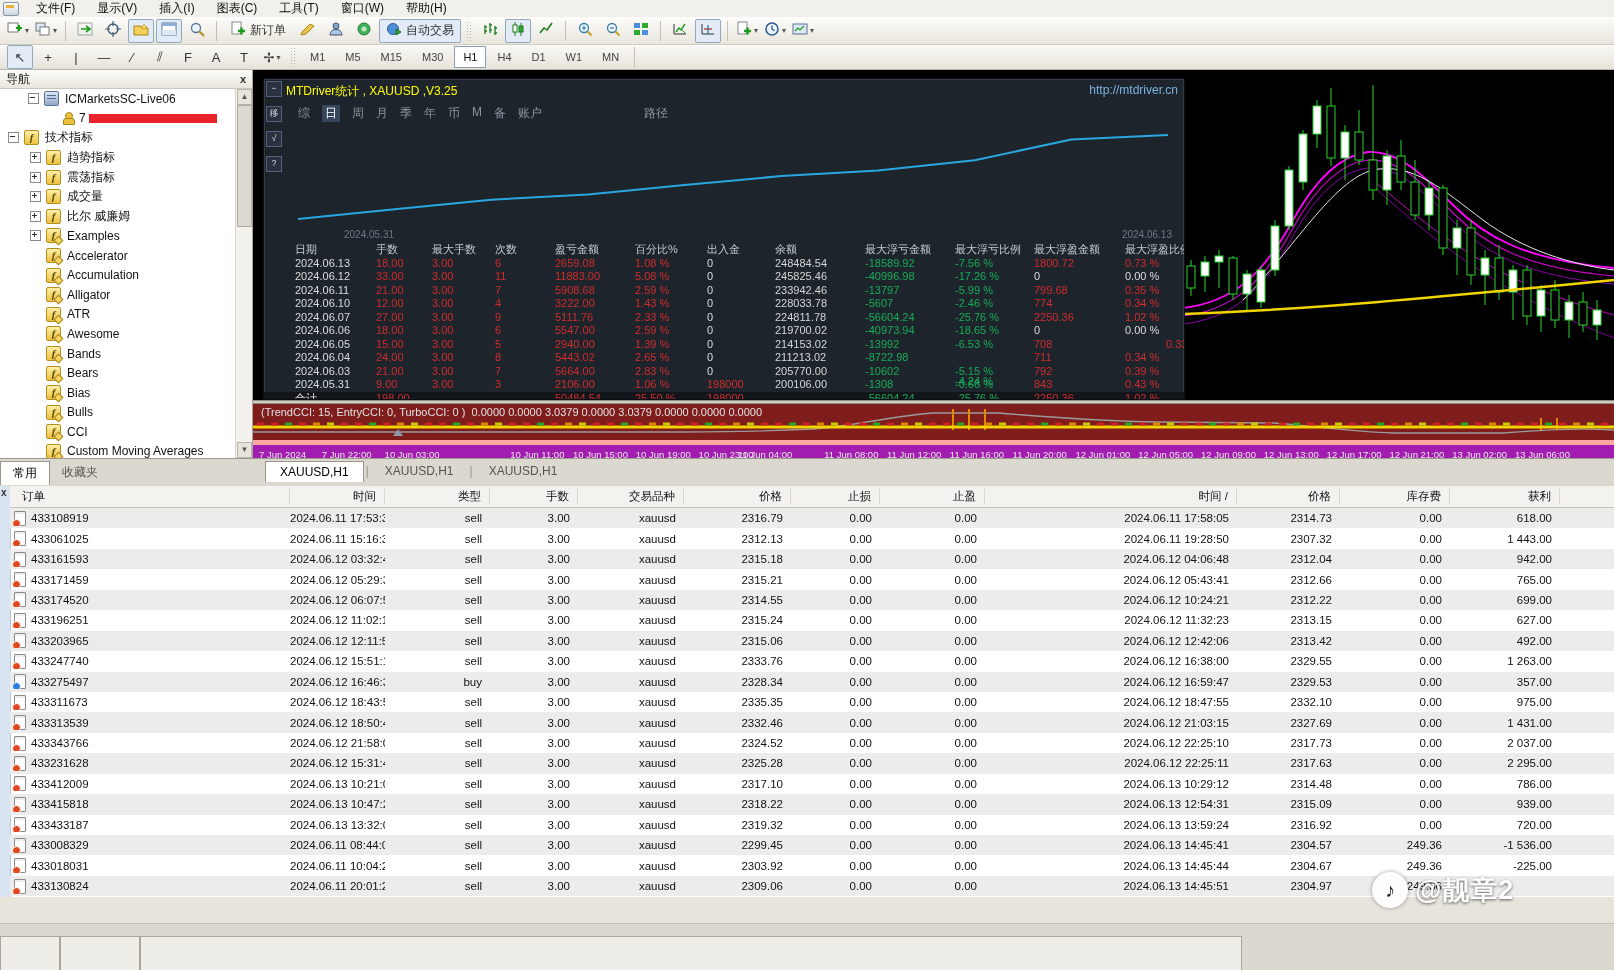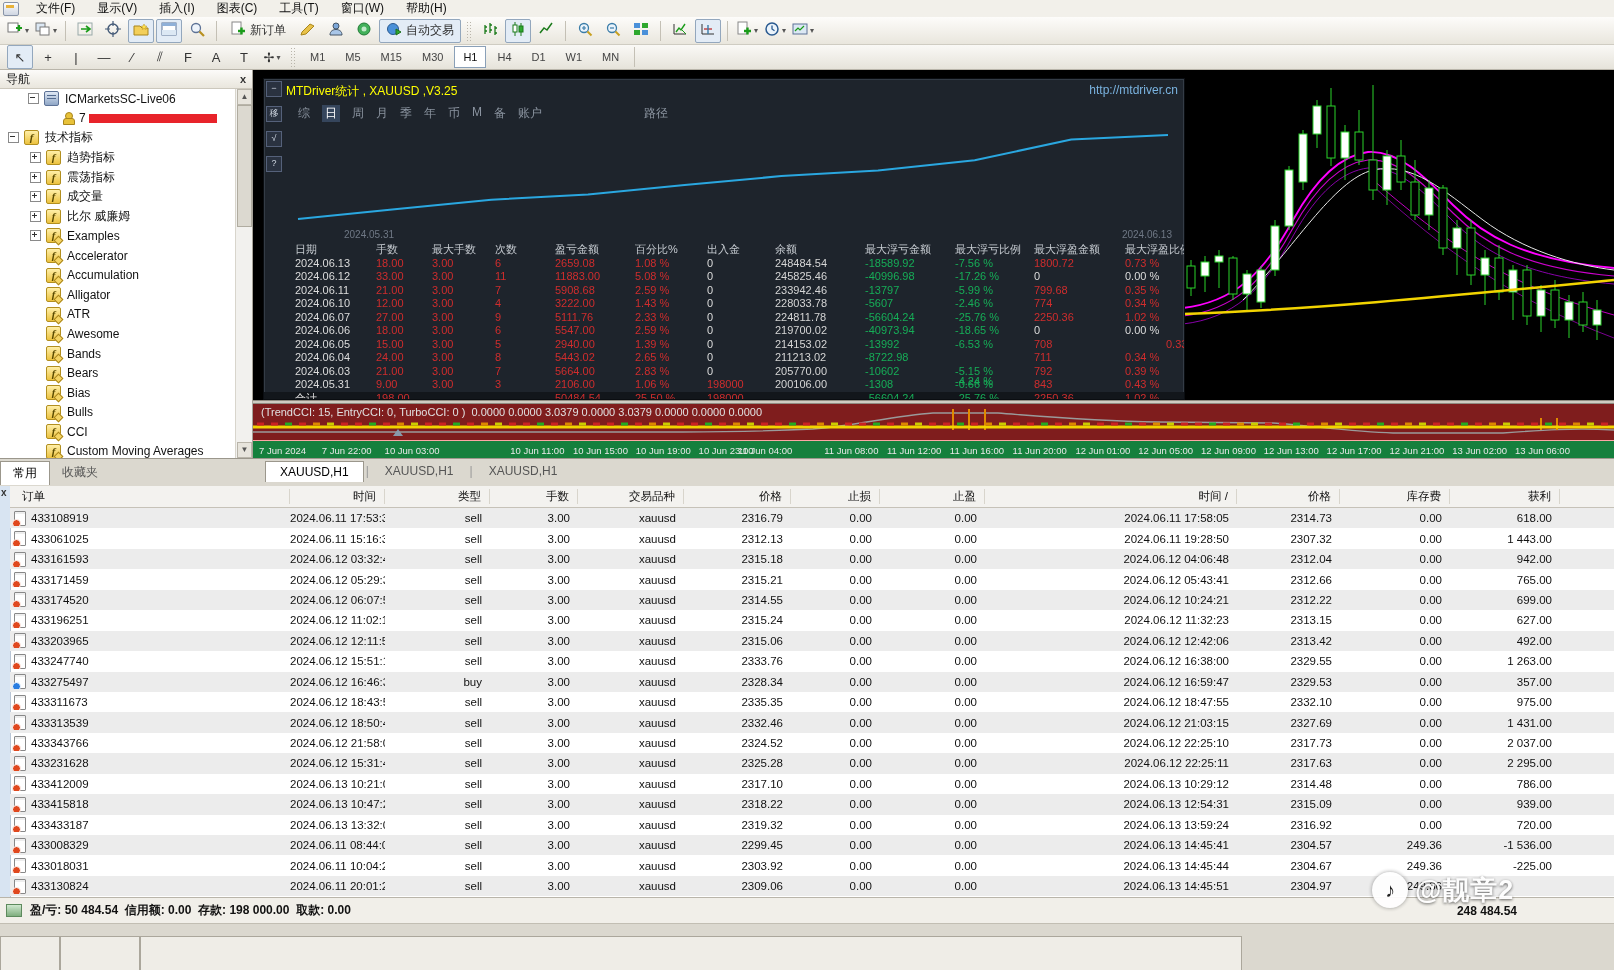--- a/index.html
+++ b/index.html
@@ -51,21 +51,21 @@
   .chart-tabs{position:absolute;left:253px;top:0;right:0;height:100%;display:flex;align-items:flex-start;padding:2px 0 0 12px;box-sizing:border-box;}
   .chart-tab{font-size:12px;padding:3px 14px;color:#555;}
   .chart-tab.active{background:#fff;border:1px solid #9b978c;border-bottom:none;color:#000;}
   .tabsep{color:#999;padding:3px 2px;font-size:12px;}
   
   .chart{position:absolute;left:253px;top:70px;width:1361px;height:388px;background:#000;overflow:hidden;}
   .candles-svg{position:absolute;right:0;top:0;}
   .splitter{position:absolute;left:0;top:330px;width:100%;height:4px;background:#cfccc2;border-top:1px solid #8f8b80;border-bottom:1px solid #8f8b80;box-sizing:border-box;}
   .ind-pane{position:absolute;left:0;top:334px;width:100%;height:36px;background:#7f1d1d;}
   .ind-label{position:absolute;left:8px;top:2px;color:#e0e0e0;font-size:11px;white-space:pre;z-index:5;}
-  .time-axis{position:absolute;left:0;top:370px;width:100%;height:18px;background:#15803d;border-top:1px solid #fca5a5;}
+  .time-axis{position:absolute;left:0;top:370px;width:100%;height:18px;background:#a21caf;border-top:5px solid #fca5a5;}
   .ta-label{position:absolute;top:4px;color:#e8e8e8;font-size:9.5px;white-space:nowrap;}
   
   .mtpanel{position:absolute;left:10px;top:8px;width:920px;height:320px;background:#1e242c;border:1px solid #0a0d11;box-shadow:0 0 0 1px #343c46 inset;overflow:hidden;}
   .mt-sidebtns{position:absolute;left:2px;top:2px;display:flex;flex-direction:column;gap:9px;z-index:6;}
   .mt-sbtn{width:14px;height:14px;background:#2a3240;border:1px solid #55617a;color:#cfd6e0;font-size:9px;line-height:13px;text-align:center;}
   .mt-title{position:absolute;left:22px;top:4px;color:#ffff00;font-size:12px;}
   .mt-url{position:absolute;right:6px;top:4px;color:#7ab3e0;font-size:12px;}
   .mt-tabs{position:absolute;left:34px;top:26px;display:flex;gap:12px;font-size:12px;color:#8b94a0;}
   .mt-tab.active{background:#35455c;color:#fff;padding:0 3px;}
   .mt-path{margin-left:90px;color:#8b94a0;}
@@ -1225,25 +1225,20 @@
             <span class="ocell">0.00</span>
             <span class="ocell">2024.06.13 14:45:51</span>
             <span class="ocell">2304.97</span>
             <span class="ocell">249.36</span>
             <span class="ocell"></span>
           </div>
         </div>
     </div>
   </div>
 
-  <div class="statusbar">
-    <span class="status-ico"></span>
-    <span class="status-text">盈/亏: 50 484.54  信用额: 0.00  存款: 198 000.00  取款: 0.00</span>
-    <span class="status-balance">248 484.54</span>
-  </div>
 
   <div class="bottomstrip">
     <span class="bstab" style="left:0;width:58px;"></span>
     <span class="bstab" style="left:60px;width:78px;"></span>
     <span class="bstab" style="left:140px;width:1100px;"></span>
   </div>
 
   <div class="wm">
     <span class="wm-circle">♪</span>
     <span class="wm-text">@靓章2</span>

